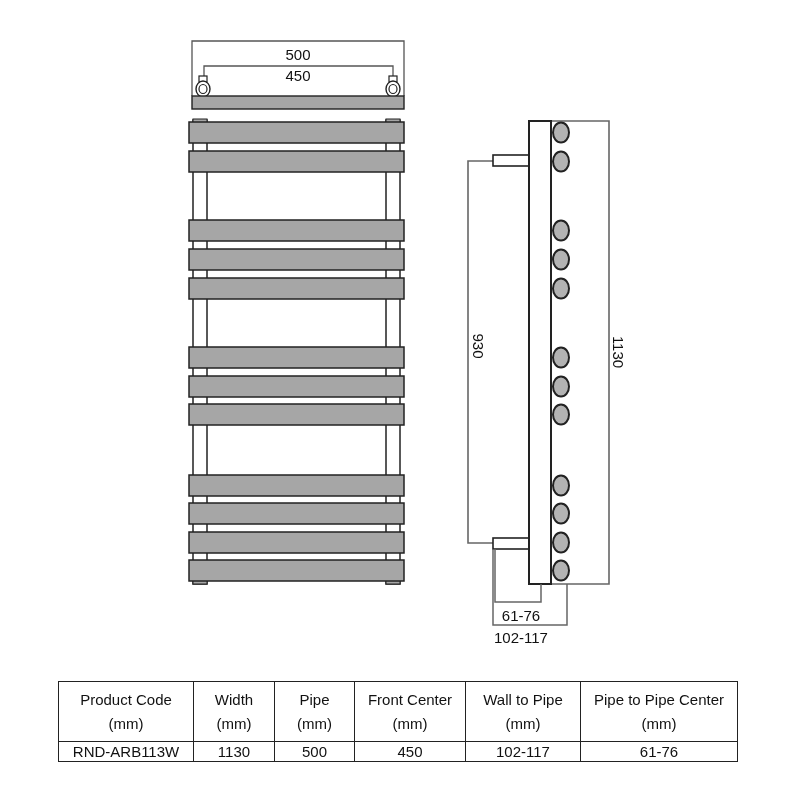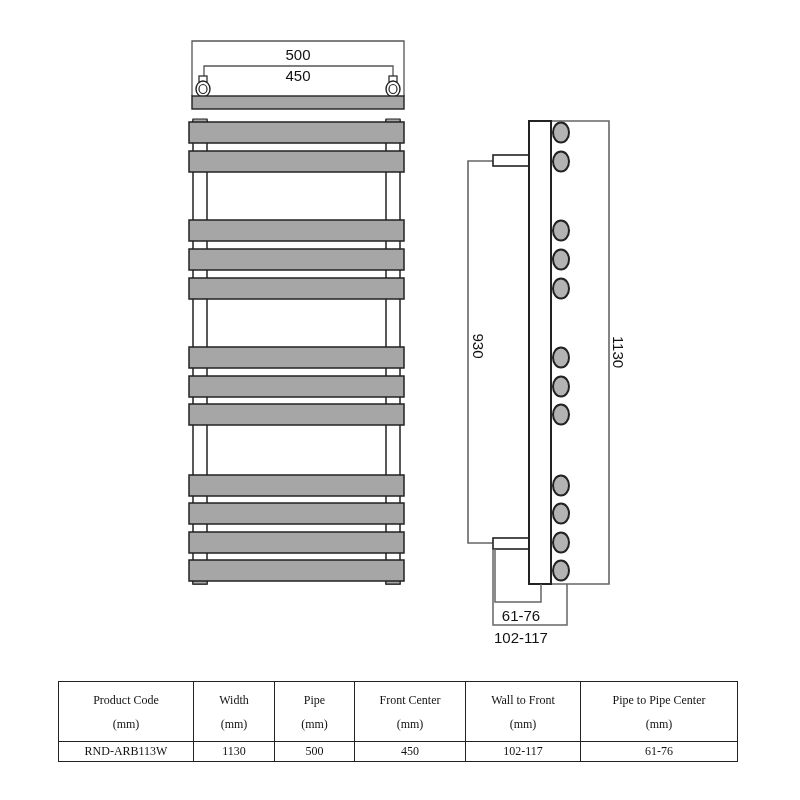--- a/index.html
+++ b/index.html
@@ -2,22 +2,22 @@
 <html><head>
 <meta charset="utf-8">
 <style>
   html, body { margin: 0; padding: 0; background: #ffffff; }
   body { width: 800px; height: 800px; position: relative; overflow: hidden; font-family: "Liberation Sans", sans-serif; }
   #diagram { position: absolute; left: 0; top: 0; width: 800px; height: 660px; }
   .dim-text { font-family: "Liberation Sans", sans-serif; font-size: 15px; fill: #111111; }
   #spec-table {
     position: absolute; left: 58px; top: 681px;
     border-collapse: collapse;
-    font-family: Liberation Serif, serif;
-    font-size: 12px; color: #111111;
+    font-family: Liberation Sans, sans-serif;
+    font-size: 15px; color: #111111;
   }
   #spec-table th, #spec-table td {
     border: 1.5px solid #222222;
     text-align: center; font-weight: normal;
     padding: 0; white-space: nowrap;
   }
   #spec-table th { height: 59px; line-height: 24px; }
   #spec-table td { height: 19px; line-height: 19px; }
 </style>
 </head>
@@ -106,21 +106,21 @@
   </g>
 </svg>
 
 <table id="spec-table">
   <thead>
     <tr>
       <th style="width:134px"><span>Product Code</span><br><span>(mm)</span></th>
       <th style="width:80px"><span>Width</span><br><span>(mm)</span></th>
       <th style="width:79px"><span>Pipe</span><br><span>(mm)</span></th>
       <th style="width:110px"><span>Front Center</span><br><span>(mm)</span></th>
-      <th style="width:114px"><span>Wall to Front</span><br><span>(mm)</span></th>
+      <th style="width:114px"><span>Wall to Pipe</span><br><span>(mm)</span></th>
       <th style="width:156px"><span>Pipe to Pipe Center</span><br><span>(mm)</span></th>
     </tr>
   </thead>
   <tbody>
     <tr>
       <td>RND-ARB113W</td>
       <td>1130</td>
       <td>500</td>
       <td>450</td>
       <td>102-117</td>

